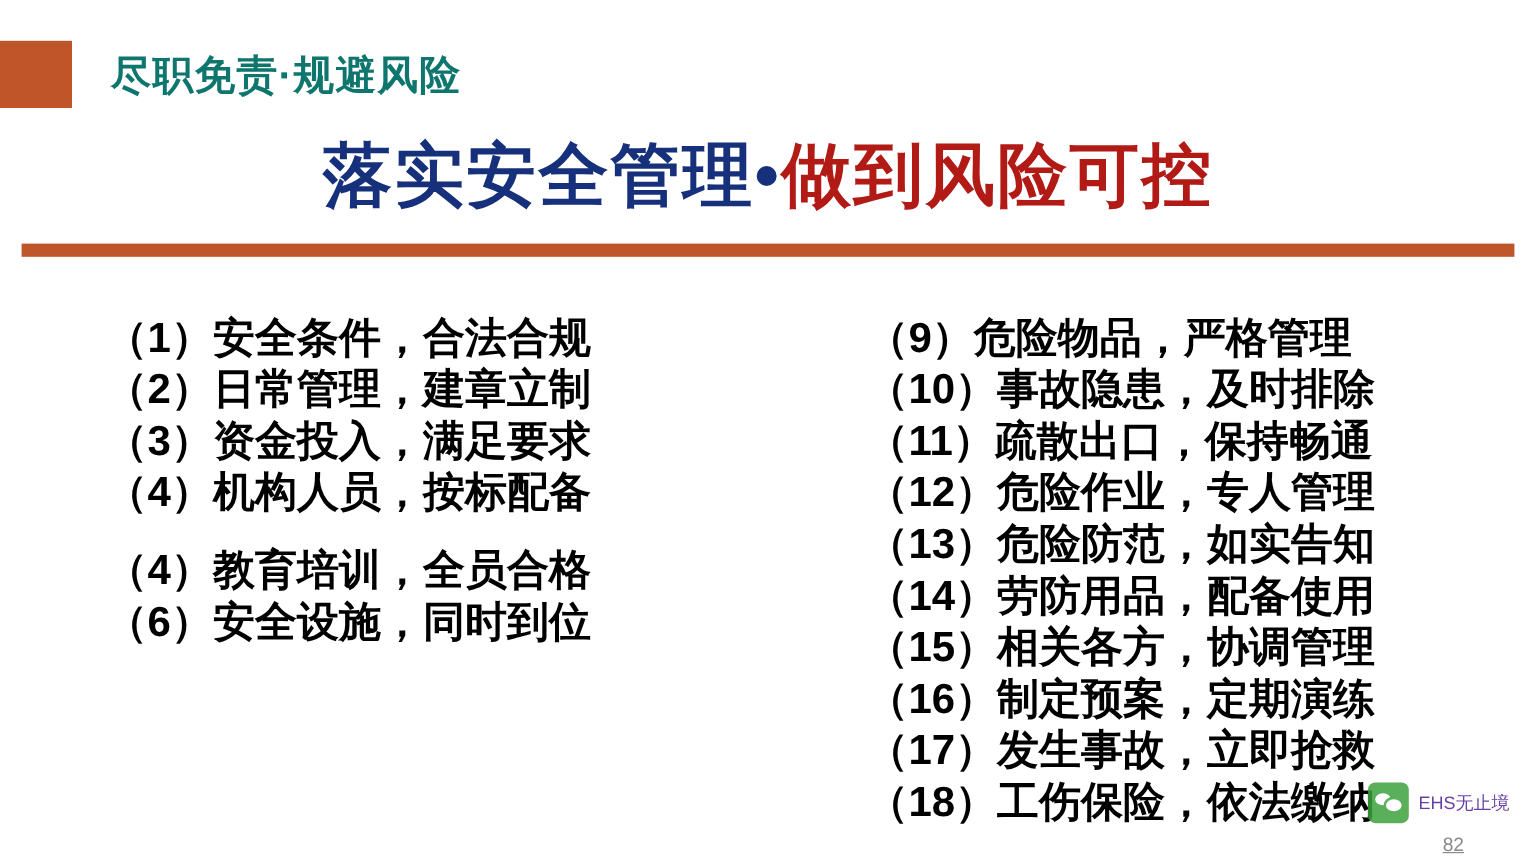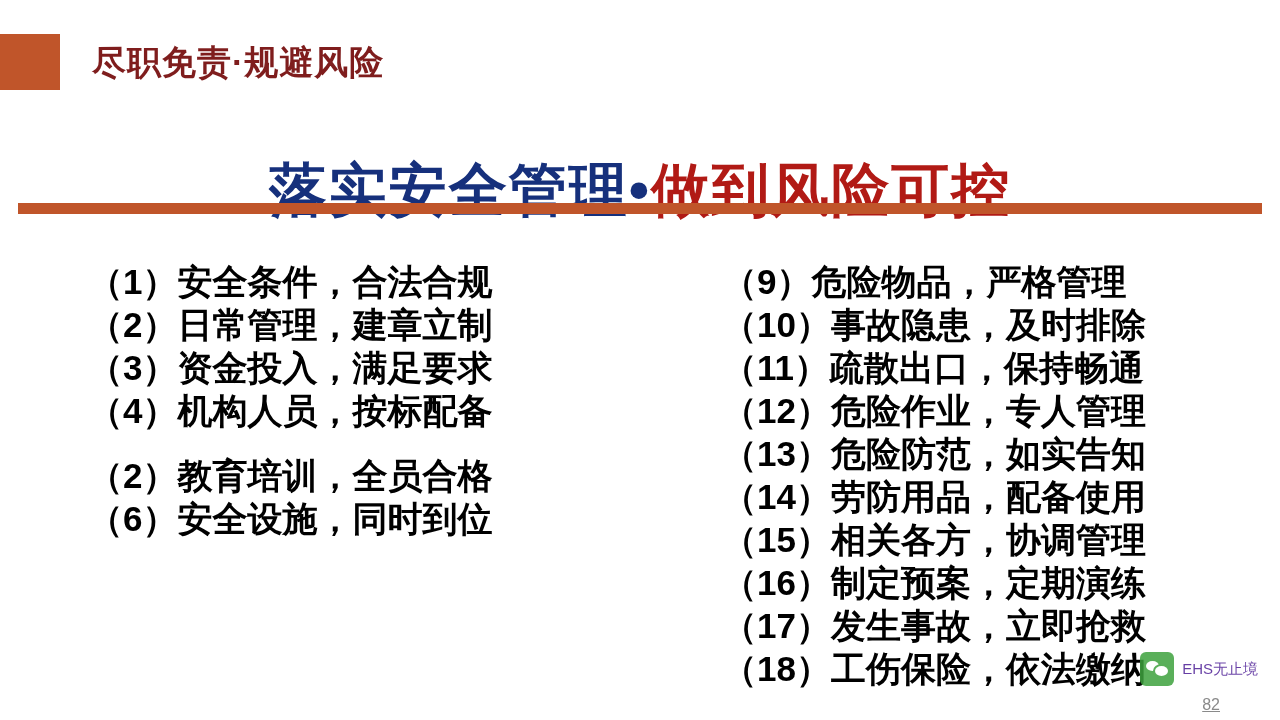--- a/index.html
+++ b/index.html
@@ -30,37 +30,36 @@
     width: 60px;
     height: 56px;
     background: #C0552A;
   }
   .header-title {
     position: absolute;
     left: 92px;
     top: 6px;
     font-size: 34px;
     font-weight: bold;
-    color: #7f1d1d;
+    color: #0f766e;
     letter-spacing: 1px;
     white-space: nowrap;
   }
 
   
   .main-title {
     position: absolute;
     top: 108px;
     left: 0;
     width: 100%;
     text-align: center;
     font-size: 58px;
     font-weight: bold;
     letter-spacing: 2px;
     white-space: nowrap;
-    margin-top: 44px;
   }
   .title-part-blue { color: #16307C; }
   .title-part-red  { color: #B11A15; }
 
   
   .divider {
     position: absolute;
     top: 203px;
     left: 18px;
     width: 1244px;
@@ -162,21 +161,21 @@
 <div class="divider"></div>
 
 <div class="columns">
 
   <div class="col col-left">
     <div class="item">（1）安全条件，合法合规</div>
     <div class="item">（2）日常管理，建章立制</div>
     <div class="item">（3）资金投入，满足要求</div>
     <div class="item">（4）机构人员，按标配备</div>
     <div class="group-gap"></div>
-    <div class="item">（2）教育培训，全员合格</div>
+    <div class="item">（4）教育培训，全员合格</div>
     <div class="item">（6）安全设施，同时到位</div>
   </div>
 
   <div class="col col-right">
     <div class="item">（9）危险物品，严格管理</div>
     <div class="item">（10）事故隐患，及时排除</div>
     <div class="item">（11）疏散出口，保持畅通</div>
     <div class="item">（12）危险作业，专人管理</div>
     <div class="item">（13）危险防范，如实告知</div>
     <div class="item">（14）劳防用品，配备使用</div>

